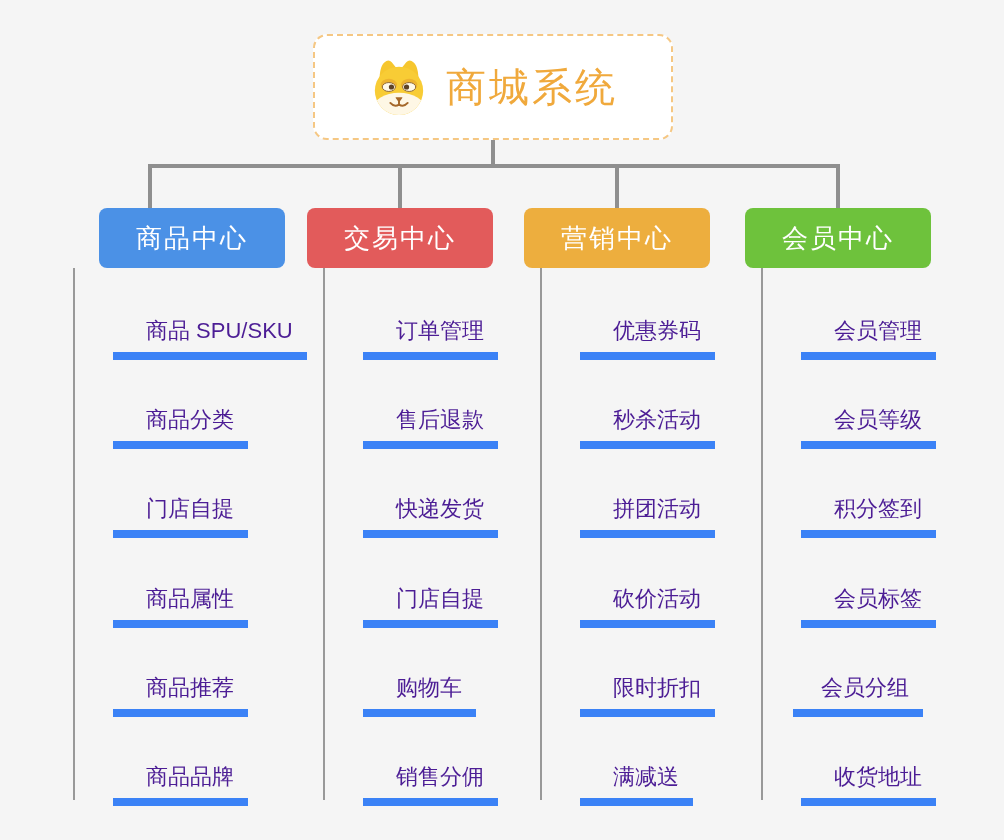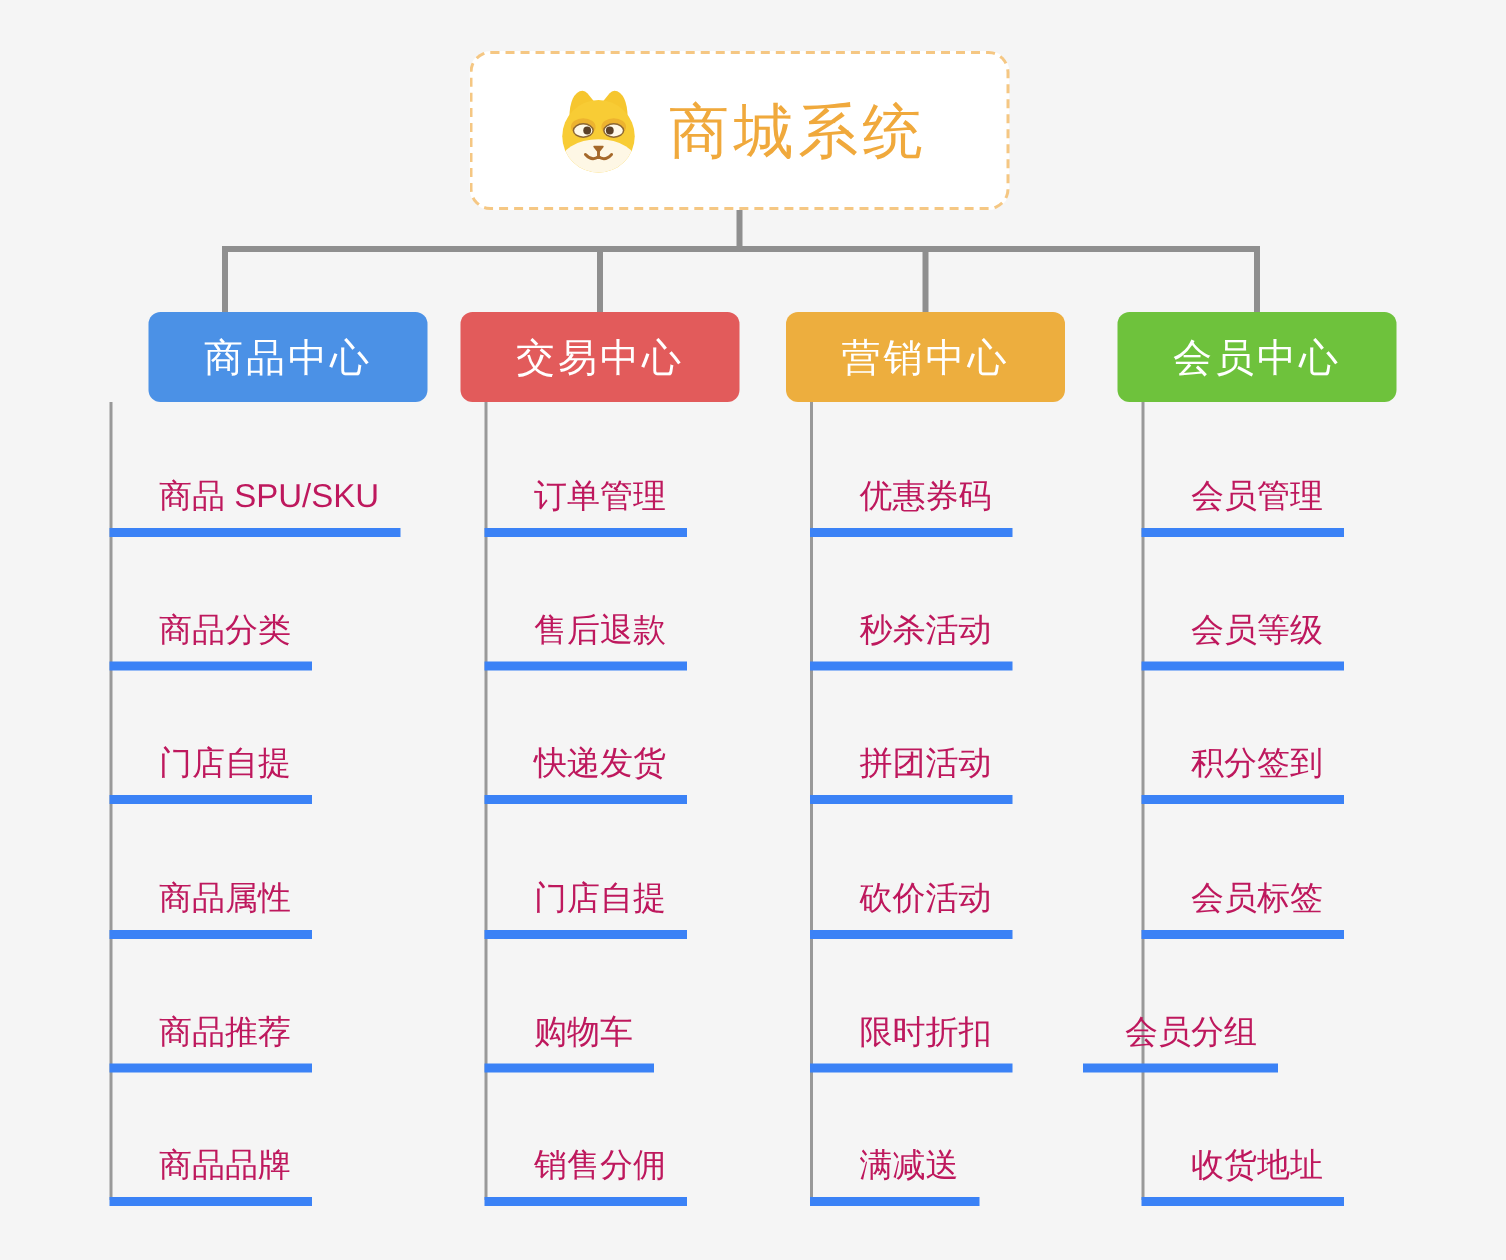--- a/index.html
+++ b/index.html
@@ -35,23 +35,23 @@
     z-index:2;
   }
 
   
   .v-line{position:absolute;width:2px;top:268px;height:532px;background:#999999;z-index:1;}
 
   
   .item{
     position:absolute;box-sizing:border-box;
     padding:0 14px 6px 33px;
-    border-bottom:6px solid #3b82f6;
-    font-size:22px;line-height:30px;color:#be185d;
-    white-space:nowrap;z-index:2;
+    border-bottom:8px solid #3b82f6;
+    font-size:22px;line-height:30px;color:#4c1d95;
+    white-space:nowrap;z-index:2;margin-left:40px;
   }
 </style>
 </head>
 <body>
 
 <div class="canvas">
 
   <div class="connector root-drop"></div>
   <div class="connector h-line"></div>
 
@@ -114,17 +114,17 @@
       <div class="item" style="left: 540px; top: 584px;">砍价活动</div>
       <div class="item" style="left: 540px; top: 673px;">限时折扣</div>
       <div class="item" style="left: 540px; top: 762px;">满减送</div>
       <div class="connector branch-drop" style="left: 836px;"></div>
       <div class="branch-box" style="left: 745px; background: rgb(110, 194, 60);">会员中心</div>
       <div class="v-line" style="left: 761px;"></div>
       <div class="item" style="left: 761px; top: 316px;">会员管理</div>
       <div class="item" style="left: 761px; top: 405px;">会员等级</div>
       <div class="item" style="left: 761px; top: 494px;">积分签到</div>
       <div class="item" style="left: 761px; top: 584px; text-align: center;">会员标签</div>
-      <div class="item" style="left: 722px; top: 673px; padding-left: 28px;">会员分组</div>
+      <div class="item" style="left: 753px; top: 673px; padding-left: 28px;">会员分组</div>
       <div class="item" style="left: 761px; top: 762px;">收货地址</div>
     </div>
 
 </div>
 
 </body></html>

